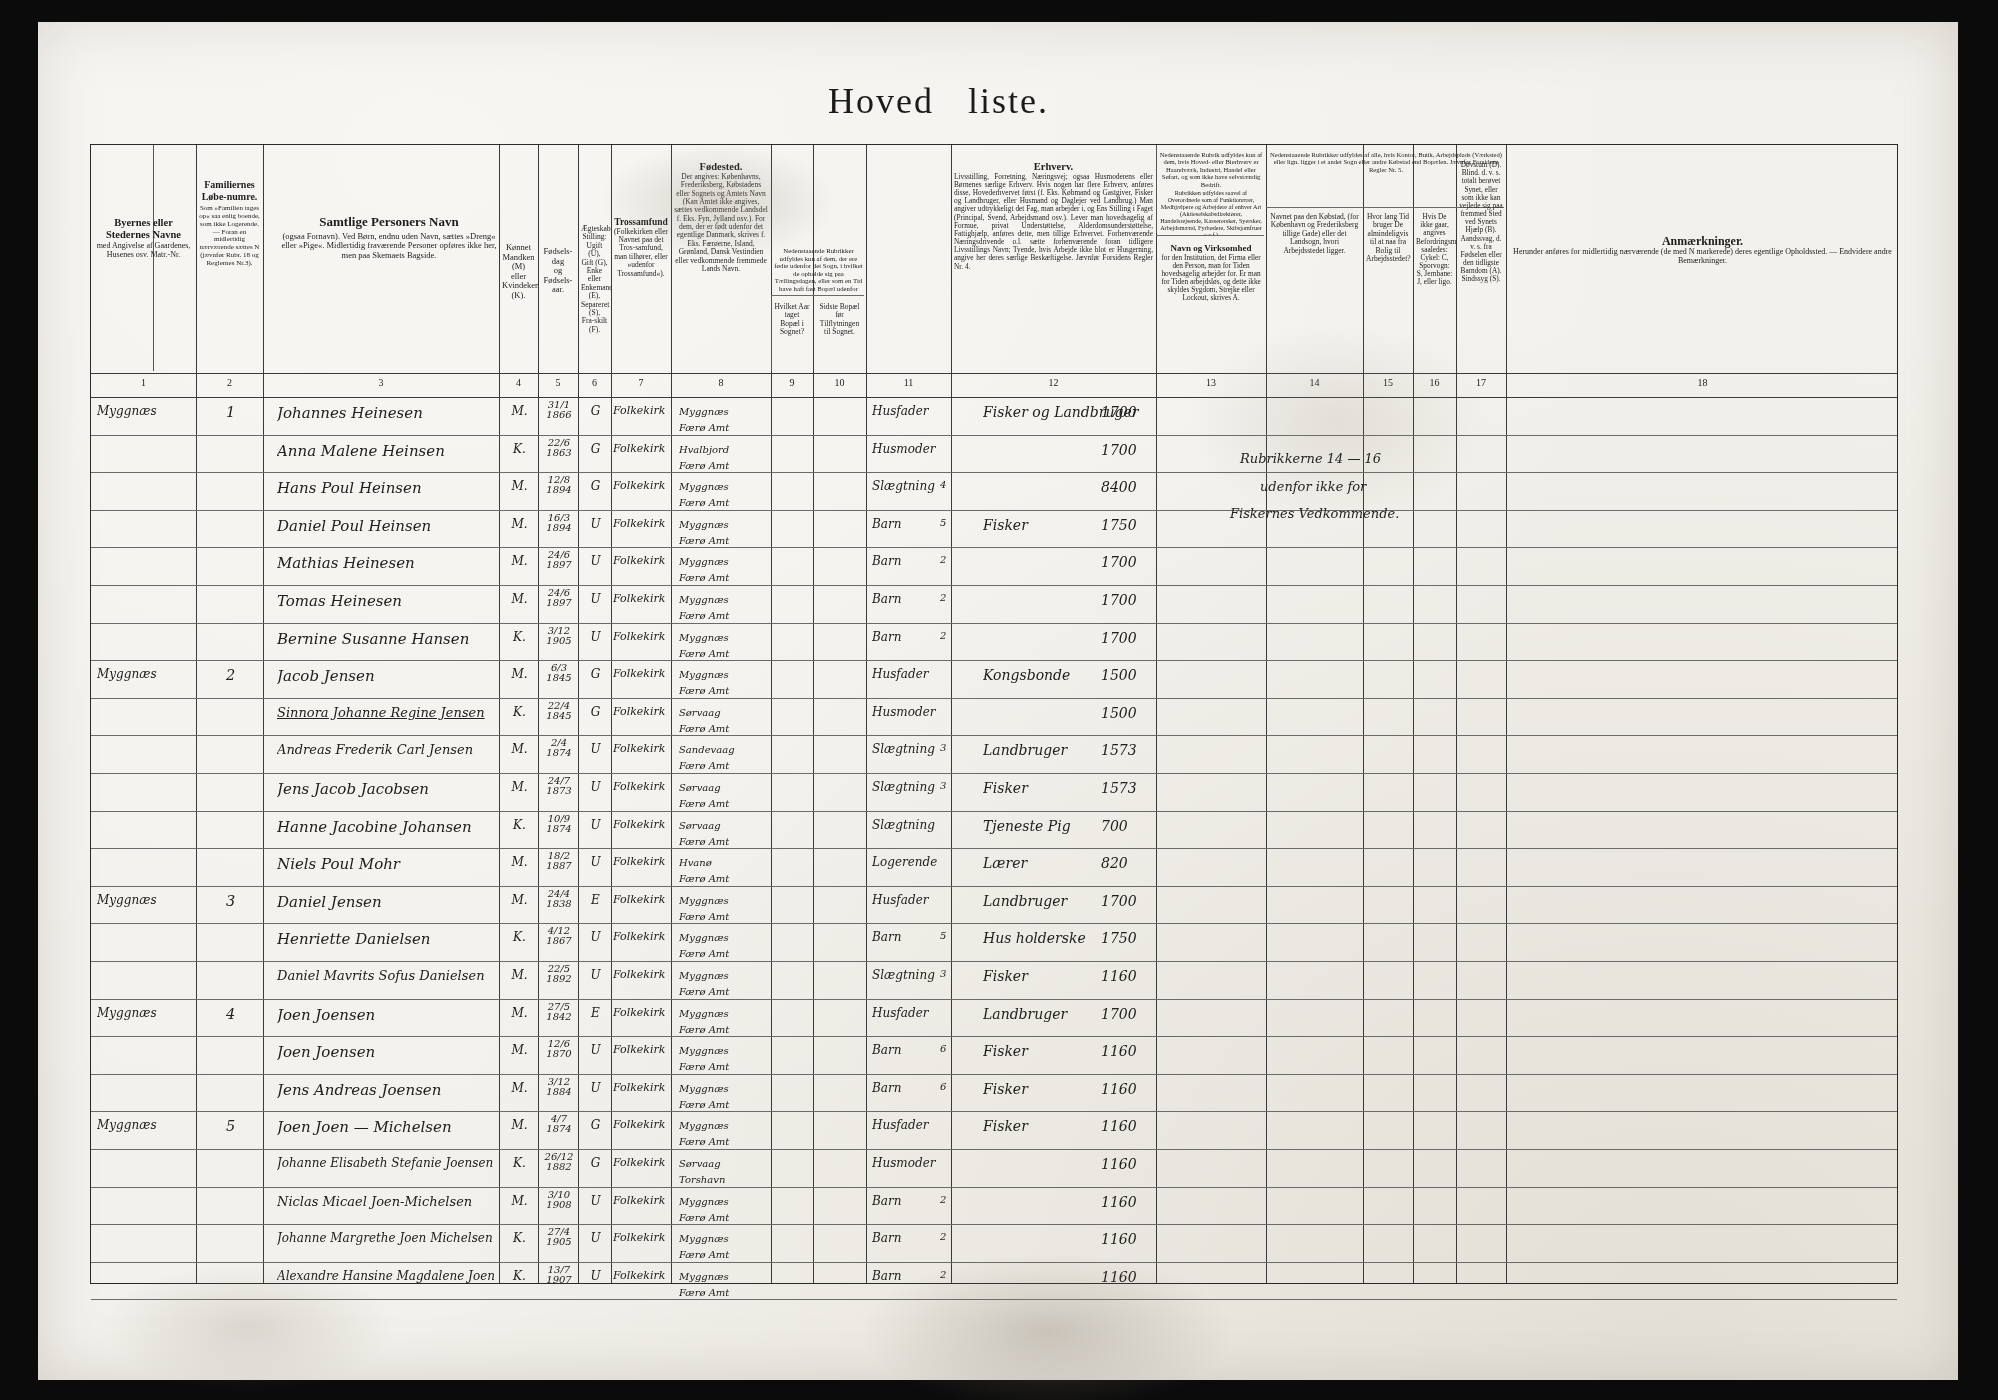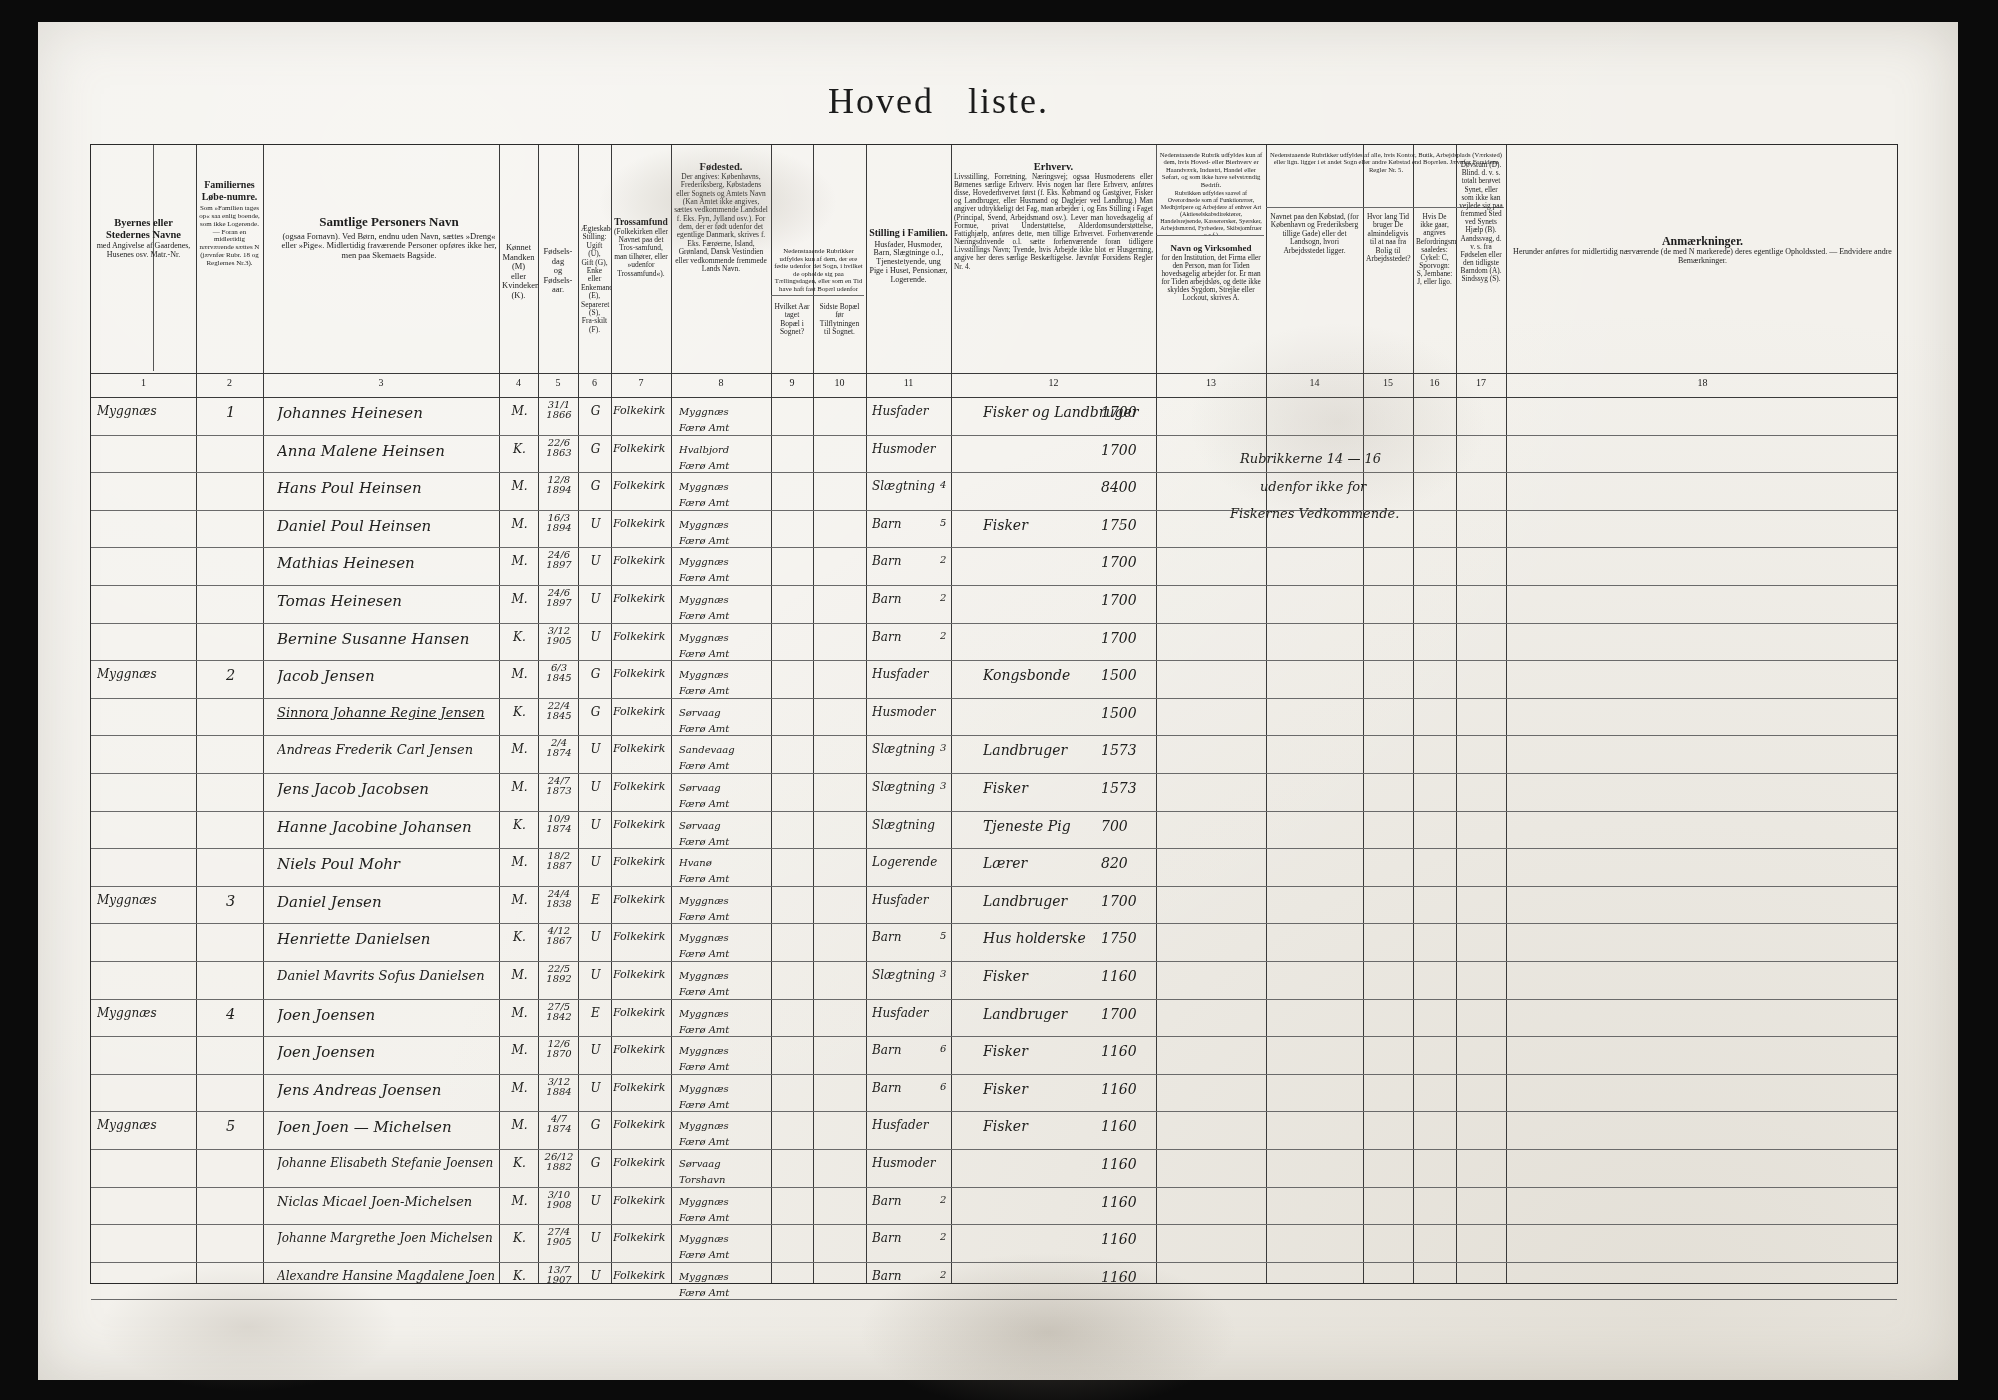--- a/index.html
+++ b/index.html
@@ -220,21 +220,20 @@
         </div>
         <div class="hdr " style="left: 680px; top: 100px; width: 95px; height: 48px;">
           <div style="font-size:6.8px">Nedenstaaende Rubrikker udfyldes kun af dem, der ere fødte udenfor det Sogn, i hvilket de opholde sig paa Tællingsdagen, eller som en Tid have haft fast Bopæl udenfor Sognet.</div>
         </div>
         <div class="hdr " style="left: 680px; top: 156px; width: 42px; height: 70px;">
           <div style="font-size:7.5px">Hvilket Aar taget Bopæl i Sognet?</div>
         </div>
         <div class="hdr " style="left: 722px; top: 156px; width: 53px; height: 70px;">
           <div style="font-size:7.5px">Sidste Bopæl før Tilflytningen til Sognet.</div>
         </div>
-        <div class="hdr " style="left: 775px; top: 80px; width: 85px; height: 146px;"><b style="font-size:10px">Stilling i Familien.</b><div style="font-size:8px;margin-top:2px">Husfader, Husmoder, Barn, Slægtninge o.l., Tjenestetyende, ung Pige i Huset, Pensionær, Logerende.</div></div>
         <div class="hdr " style="left: 860px; top: 14px; width: 205px; height: 212px;">
           <span class="mid">Erhverv.</span>
           <div style="font-size:7.3px;text-align:justify">Livsstilling, Forretning, Næringsvej; ogsaa Husmoderens eller Børnenes særlige Erhverv. Hvis nogen har flere Erhverv, anføres disse, Hovederhvervet først (f. Eks. Købmand og Gastgiver, Fisker og Landbruger, eller Husmand og Daglejer ved Landbrug.) Man angiver udtrykkeligt det Fag, man arbejder i, og Ens Stilling i Faget (Principal, Svend, Arbejdsmand osv.). Lever man hovedsagelig af Formue, privat Understøttelse, Alderdomsunderstøttelse, Fattighjælp, anføres dette, men tillige Erhvervet. Forhenværende Næringsdrivende o.l. sætte forhenværende foran tidligere Livsstillings Navn; Tyende, hvis Arbejde ikke blot er Husgerning, angive her deres særlige Beskæftigelse. Jævnfør Forsidens Regler Nr. 4.</div>
         </div>
         <div class="hdr " style="left: 1065px; top: 4px; width: 110px; height: 86px;">
           <div style="font-size:6.6px">Nedenstaaende Rubrik udfyldes kun af dem, hvis Hoved- eller Bierhverv er Haandværk, Industri, Handel eller Søfart, og som ikke have selvstændig Bedrift.</div>
           <div style="font-size:6.2px;margin-top:2px">Rubrikken udfyldes saavel af Overordnede som af Funktionærer, Medhjælpere og Arbejdere af enhver Art (Aktieselskabsdirektører, Handelsrejsende, Kasserersker, Syersker, Arbejdsmænd, Fyrbødere, Skibsjomfruer o.s.f.)</div>
         </div>
         <div class="hdr " style="left: 1065px; top: 96px; width: 110px; height: 130px;"><b style="font-size:9px">Navn og Virksomhed</b><div style="font-size:7.3px">for den Institution, det Firma eller den Person, man for Tiden hovedsagelig arbejder for. Er man for Tiden arbejdsløs, og dette ikke skyldes Sygdom, Strejke eller Lockout, skrives A.</div></div>
         <div class="hdr " style="left: 1175px; top: 4px; width: 240px; height: 58px;">

